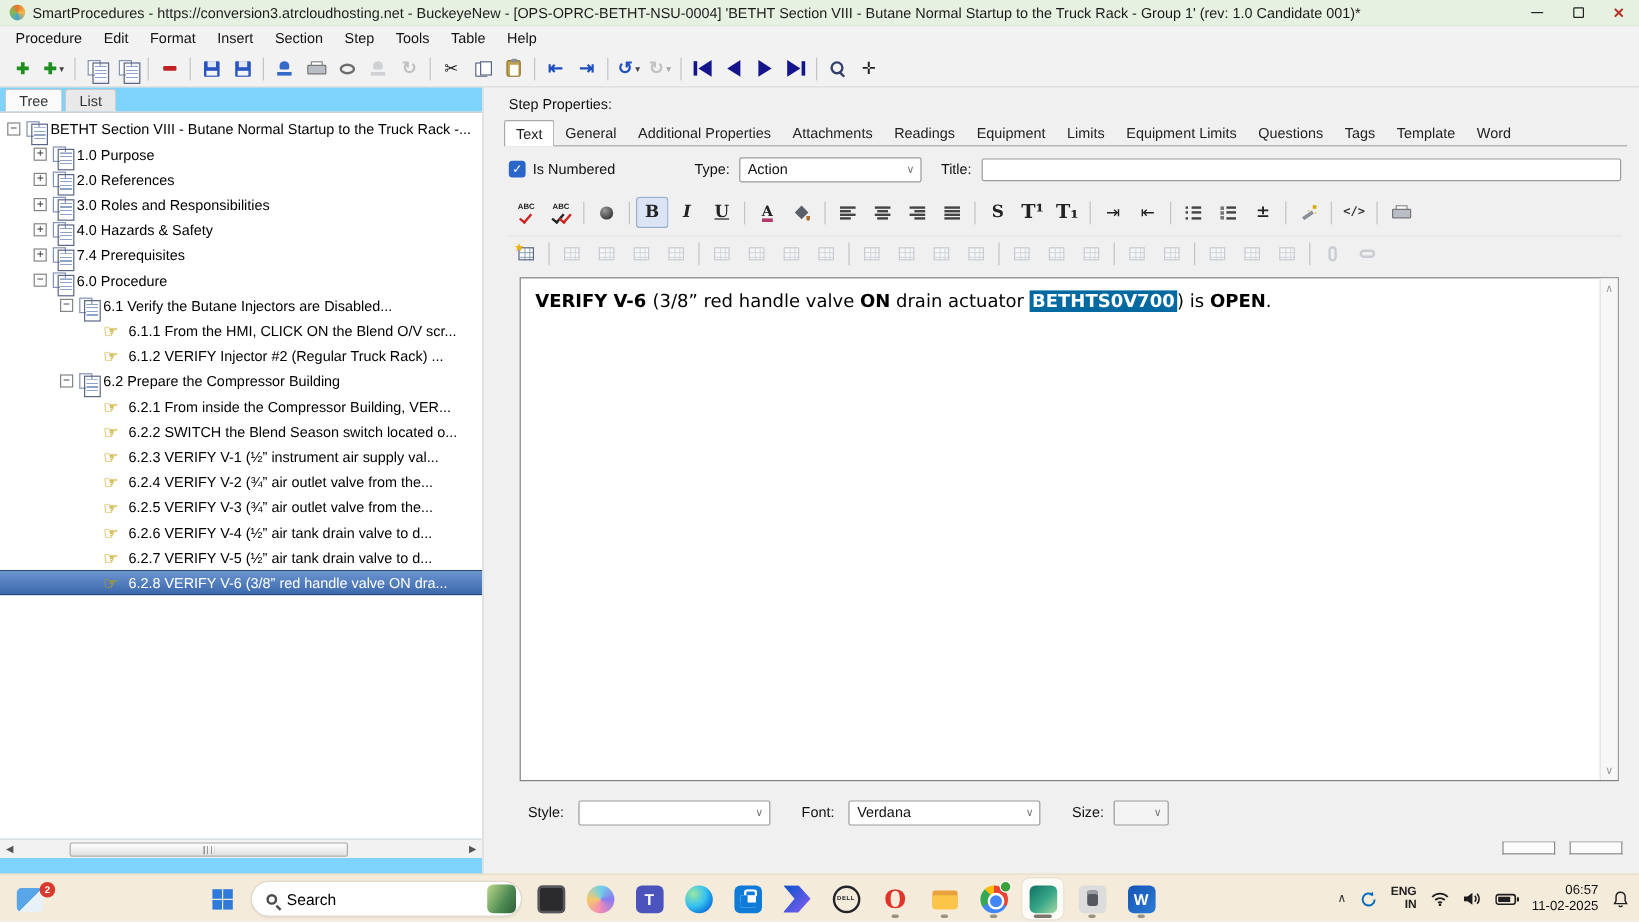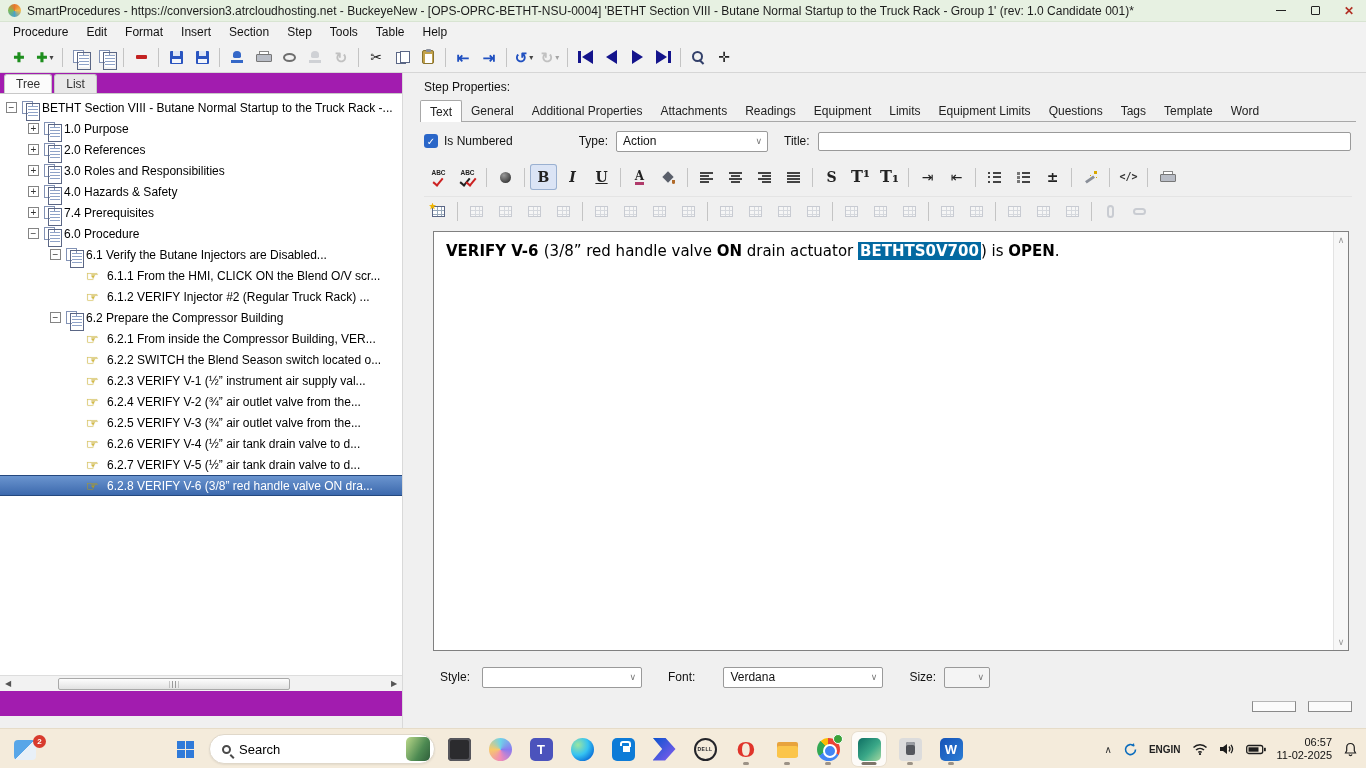--- a/index.html
+++ b/index.html
@@ -95,21 +95,21 @@
   .c-u{font-family:"DejaVu Serif",serif;font-weight:bold;font-size:14px;color:#222;text-decoration:underline}
   .small{font-size:16px}
   .c-fontA{font-family:"DejaVu Serif",serif;font-weight:bold;font-size:12px;color:#222;line-height:12px;border-bottom:3px solid #b03a6a}
   .c-code{font-family:"DejaVu Sans Mono",monospace;font-weight:bold;font-size:10px;color:#333}
   .c-spell{font-weight:bold;font-size:6.5px;line-height:6px;color:#222;position:relative;top:-4px;letter-spacing:0}
   .spell1::after{content:"";position:absolute;left:2px;top:8px;width:8px;height:4px;border-left:2px solid #c22;border-bottom:2px solid #c22;transform:rotate(-50deg)}
   .spell2::before{content:"";position:absolute;left:0px;top:8px;width:8px;height:4px;border-left:2px solid #222;border-bottom:2px solid #222;transform:rotate(-50deg)}
   .spell2::after{content:"";position:absolute;left:6px;top:8px;width:8px;height:4px;border-left:2px solid #c22;border-bottom:2px solid #c22;transform:rotate(-50deg)}
 
   
-  #treepanel{position:absolute;left:0;top:73px;width:402px;bottom:52px;background:#a21caf}
+  #treepanel{position:absolute;left:0;top:73px;width:402px;bottom:28px;background:#7dd3fc}
   .tree-tabs{height:20px;display:flex;align-items:flex-end;gap:2px;padding-left:4px;font-size:12px}
   .ttab{padding:2px 11px;border:1px solid #c8c8c8;border-bottom:none;border-radius:3px 3px 0 0;background:#e9e9e9;color:#333}
   .ttab.active{background:#fbfbfb}
   .tree-body{position:absolute;left:0;right:0;top:20px;bottom:41px;background:#fff;border-top:1px solid #c8c8c8;overflow:hidden;padding-top:3px}
   .trow{height:21px;display:flex;align-items:center;gap:5px;white-space:nowrap;font-size:12px;color:#000}
   .trow.sel{background:linear-gradient(#6b95cf,#3c69ad);border-top:1px solid #24487e;border-bottom:1px solid #24487e}
   .trow.sel .tlabel{color:#fff}
   .texp{width:11px;height:11px;border:1px solid #848484;background:#fff;font-size:10px;line-height:9px;text-align:center;flex:none;color:#333}
   .tdoc{flex:none}
   .thand{color:#d9b407;font-size:14px;line-height:14px;width:16px;flex:none;text-shadow:0 0 1px #8a7400}
@@ -139,21 +139,21 @@
   .r2{top:123px;height:29px;border-top:1px solid #e4e4e4}
   .editor{position:absolute;left:23px;right:17px;top:158px;height:420px;background:#fff;border:1px solid #808080}
   .ed-content{position:absolute;left:0;top:0;right:16px;bottom:0;padding:9px 12px;font-family:"DejaVu Sans",sans-serif;font-size:15px;line-height:1.4;color:#000;cursor:text}
   .seg.b{font-weight:bold}
   .seg.inv{background:#0369a1;color:#fff;padding:0 2px}
   .vscroll{position:absolute;top:0;right:0;bottom:0;width:15px;background:#f7f7f7;border-left:1px solid #e3e3e3;display:flex;flex-direction:column;justify-content:space-between;align-items:center;padding:3px 0}
   .varrow{font-size:9px;color:#999}
   .stylerow{position:absolute;left:30px;right:15px;top:592px;height:24px;display:flex;align-items:center;font-size:12px;color:#111}
   .style-combo{width:160px;margin-left:12px}
   .font-lbl{margin-left:26px}
-  .font-combo{width:160px;margin-left:28px}
+  .font-combo{width:160px;margin-left:12px}
   .size-lbl{margin-left:26px}
   .size-combo{width:46px;margin-left:8px;background:#f4f4f4}
   .clipped{position:absolute;right:14px;bottom:16px;display:flex;gap:12px}
   .clipped .cbox{width:44px;height:11px;border:1px solid #8a8a8a;border-top-color:#b5b5b5;background:#fbfbfb}
 
   
   #taskbar{position:absolute;left:0;bottom:0;width:100%;height:40px;background:#f4ebdb;border-top:1px solid #e6dcc8}
   .tb-widgets{position:absolute;left:14px;top:6px;width:32px;height:28px}
   .widgets-art{display:block;width:22px;height:20px;margin-top:5px;border-radius:4px;background:linear-gradient(135deg,#58a6e8 0 50%,#e8f0f8 50%)}
   .badge{position:absolute;right:0;top:0;width:13px;height:13px;border-radius:50%;background:#d83b2e;color:#fff;font-weight:bold;font-size:8px;line-height:13px;text-align:center}
@@ -189,21 +189,21 @@
   .a-chrome{border-radius:50%;background:conic-gradient(#ea4335 0 33%,#4285f4 33% 66%,#34a853 66% 88%,#fbbc05 88%);position:relative}
   .a-chrome::after{content:"";position:absolute;left:6.5px;top:6.5px;width:10px;height:10px;border-radius:50%;background:#4285f4;border:2px solid #fff}
   .a-sp{border-radius:5px;background:linear-gradient(135deg,#0e6f63,#3aa888 55%,#a5d8a0)}
   .a-scan{background:#dcdcdc;border-radius:4px;position:relative}
   .a-scan::after{content:"";position:absolute;left:7px;top:4px;width:9px;height:13px;background:#55585e;border-radius:2px;box-shadow:inset 0 3px 0 #9a9da3}
   .a-word{background:linear-gradient(135deg,#1553b8,#2b7cd3);border-radius:5px;color:#fff;font-size:13px}
   .a-word::after{content:"W"}
   .tb-tray{position:absolute;right:8px;top:0;height:40px;display:flex;align-items:center;gap:11px}
   .tray-it{display:flex;align-items:center;justify-content:center;color:#222;font-size:11px}
   .tray-chev{font-size:10px;color:#333}
-  .tray-lang{display:flex;align-items:flex-start;font-size:10px;line-height:11px;font-weight:bold;color:#222}
+  .tray-lang{display:flex;flex-direction:column;align-items:flex-end;font-size:10px;line-height:11px;font-weight:bold;color:#222}
   .tray-clock{display:flex;flex-direction:column;align-items:flex-end;font-size:11px;line-height:13px;color:#111}
 </style>
 </head>
 <body>
 
 <div id="app">
 
   <div id="titlebar">
     <span class="app-ico"></span>
     <span class="title-text">SmartProcedures - https://conversion3.atrcloudhosting.net - BuckeyeNew - [OPS-OPRC-BETHT-NSU-0004] 'BETHT Section VIII - Butane Normal Startup to the Truck Rack - Group 1' (rev: 1.0 Candidate 001)*</span>

